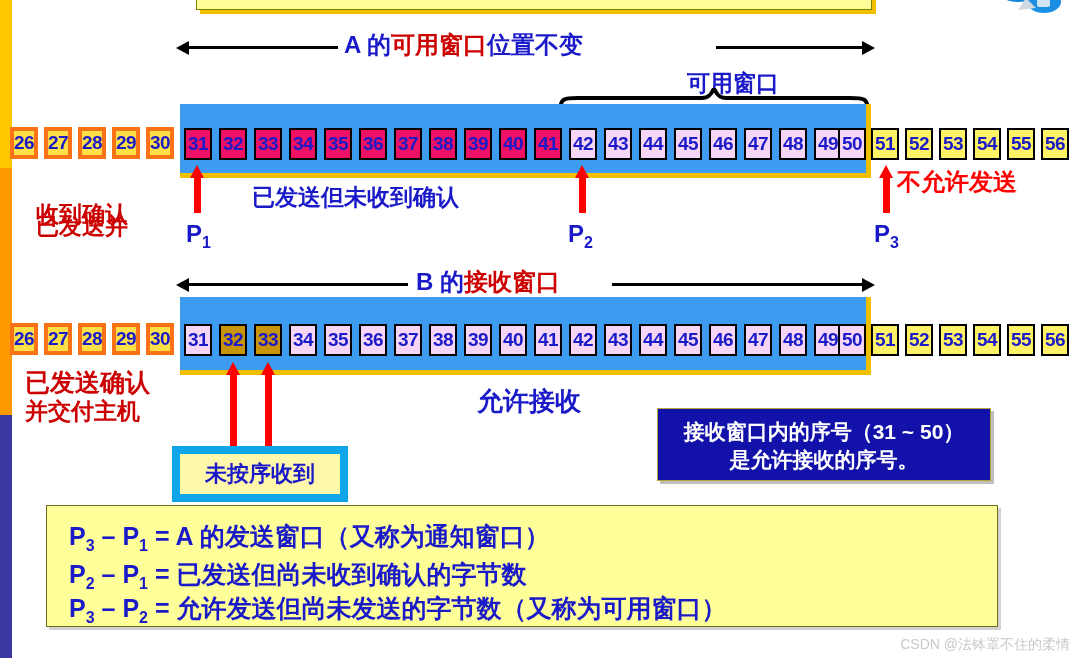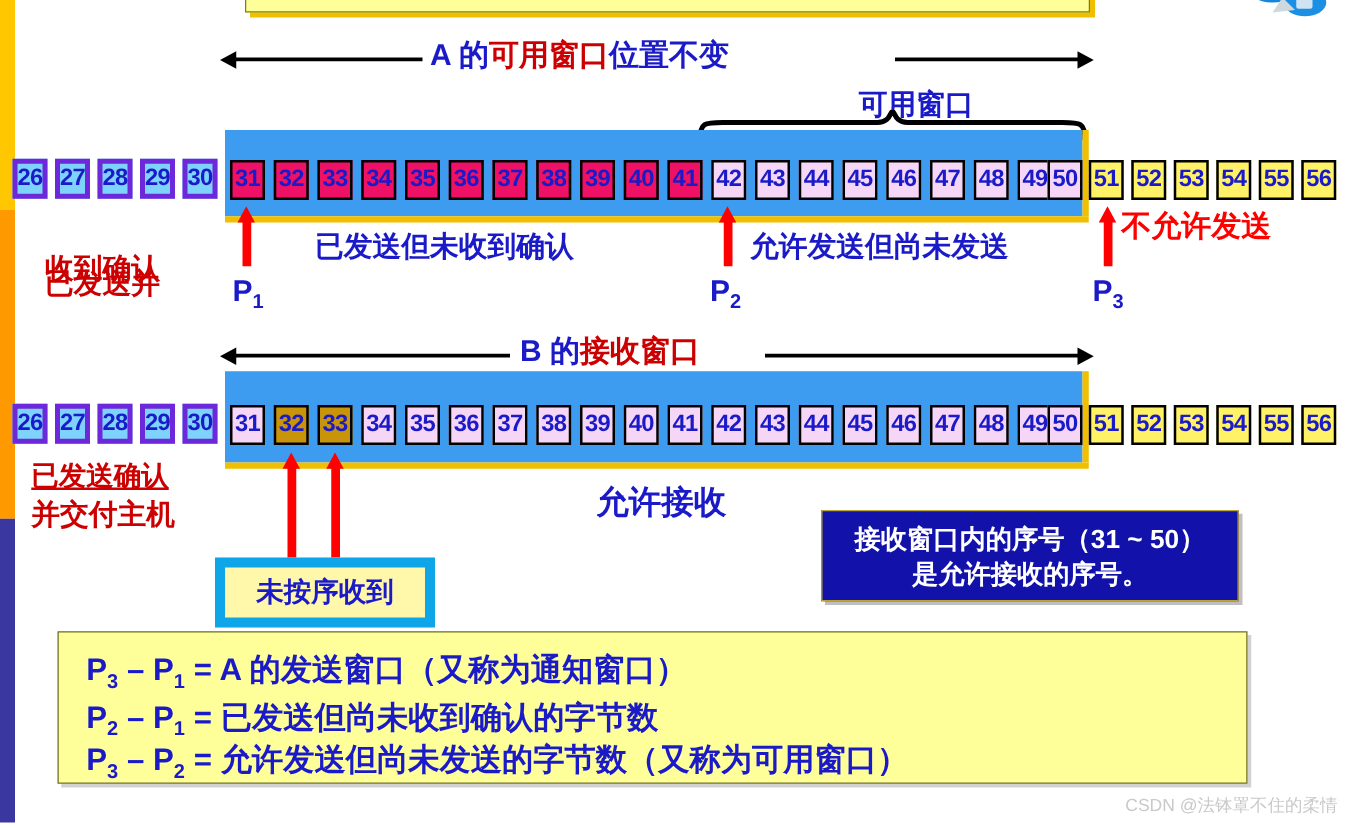--- a/index.html
+++ b/index.html
@@ -46,21 +46,21 @@
   .band-right{position:absolute;background:#F0C000;width:5px;}
 
   
   .cell{
     position:absolute;width:28px;height:32px;
     box-sizing:border-box;
     display:flex;align-items:center;justify-content:center;
     font-size:19px;font-weight:bold;color:#1A1AC8;
     letter-spacing:-0.5px;
   }
-  .cell.green{background:#7dd3fc;border:4px solid #6d28d9;}
+  .cell.green{background:#fde047;border:4px solid #f97316;}
   .cell.pink{background:#EE1166;border:2px solid #000;}
   .cell.lilac{background:#F6D6F6;border:2px solid #000;}
   .cell.gold{background:#C8940A;border:2px solid #000;}
   .cell.yellow{background:#FFF266;border:2px solid #000;}
 
   
   .vp{position:absolute;}
   .vp .stem{position:absolute;left:4px;top:11px;width:7px;background:#FF0000;}
   .vp .tip{position:absolute;left:0;top:0;width:0;height:0;
     border-left:7.5px solid transparent;border-right:7.5px solid transparent;
@@ -190,21 +190,20 @@
     <div class="cell yellow" style="left:973px;top:128px;">54</div>
     <div class="cell yellow" style="left:1007px;top:128px;">55</div>
     <div class="cell yellow" style="left:1041px;top:128px;">56</div>
   </div>
 
   <div class="t red" style="left:36px;top:172px;font-size:23px;margin-top:43px;">已发送并</div>
   <div class="t red" style="left:36px;top:203px;font-size:23px;">收到确认</div>
 
   <div class="t blue" style="left:252px;top:186px;font-size:23px;">已发送但未收到确认</div>
 
-  <div class="t blue" style="left:600px;top:186px;font-size:23px;">允许发送但尚未发送</div>
 
   <div class="t pure-red" style="left:897px;top:170px;font-size:24px;">不允许发送</div>
 
   <div class="vp" style="left:190px;top:165px;width:15px;height:48px;">
     <div class="tip"></div>
       <div class="stem" style="height:37px;"></div>
   </div>
   <div class="t blue lbl-sub" style="left:186px;top:222px;font-size:24px;">
     <span>P</span><sub>1</sub>
   </div>
@@ -272,21 +271,21 @@
 
   <div>
     <div class="cell yellow" style="left:871px;top:324px;">51</div>
     <div class="cell yellow" style="left:905px;top:324px;">52</div>
     <div class="cell yellow" style="left:939px;top:324px;">53</div>
     <div class="cell yellow" style="left:973px;top:324px;">54</div>
     <div class="cell yellow" style="left:1007px;top:324px;">55</div>
     <div class="cell yellow" style="left:1041px;top:324px;">56</div>
   </div>
 
-  <div class="t red" style="left:25px;top:370px;font-size:22px;text-decoration:underline;">已发送确认</div>
+  <div class="t red" style="left:25px;top:370px;font-size:25px;">已发送确认</div>
   <div class="t red" style="left:25px;top:400px;font-size:23px;">并交付主机</div>
 
   <div class="t blue" style="left:477px;top:388px;font-size:26px;">允许接收</div>
 
 
   <div class="vp" style="left:226px;top:362px;width:15px;height:86px;">
     <div class="tip"></div>
       <div class="stem" style="height:75px;"></div>
   </div>
   <div class="vp" style="left:261px;top:362px;width:15px;height:86px;">

